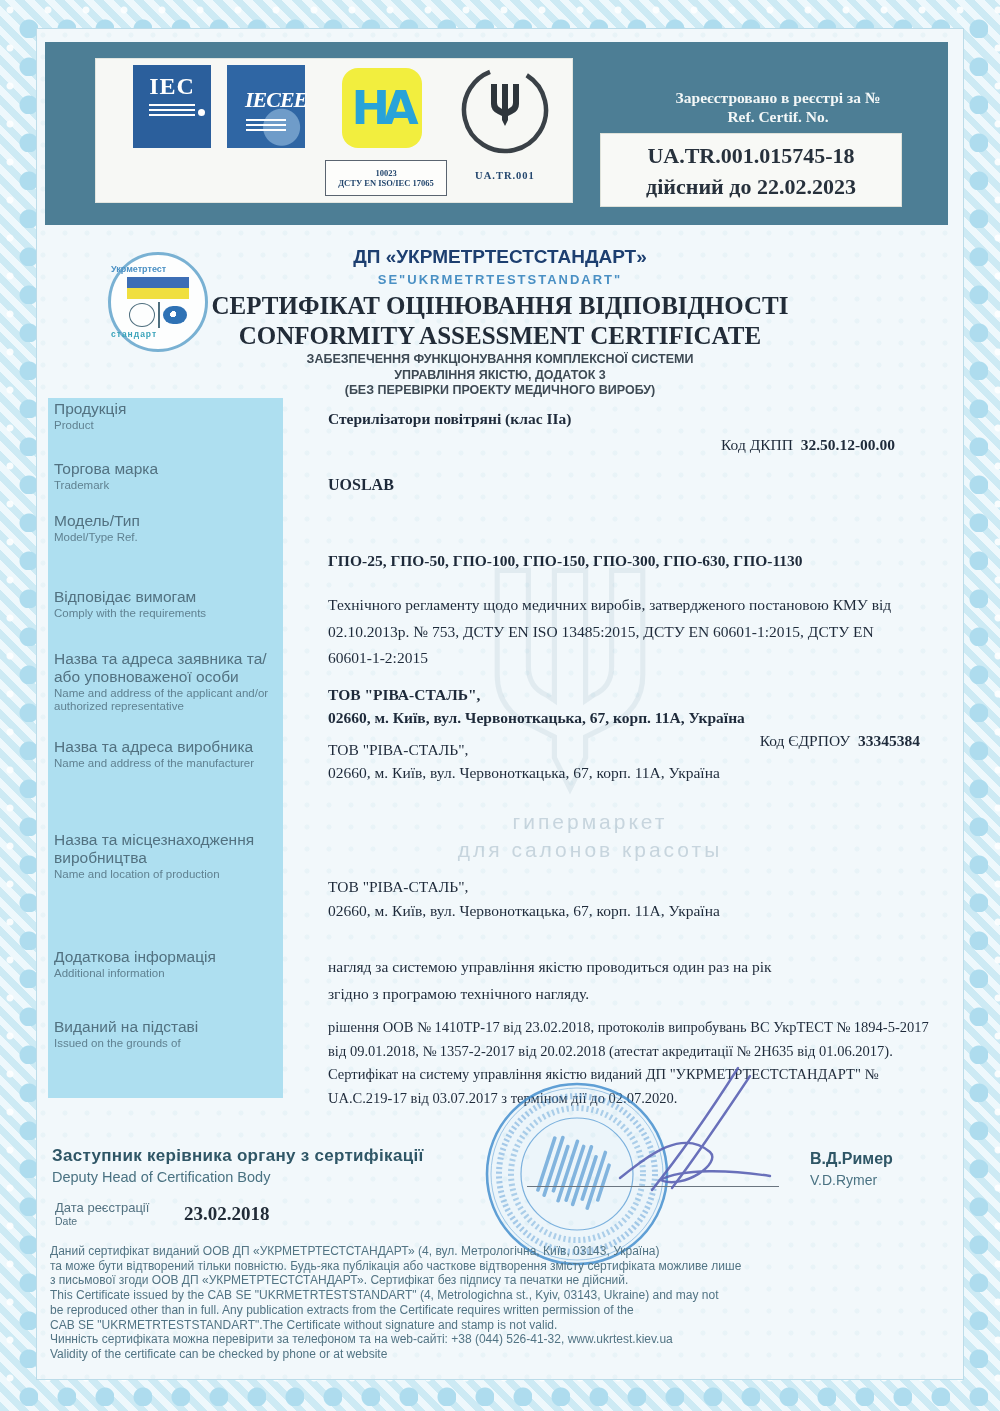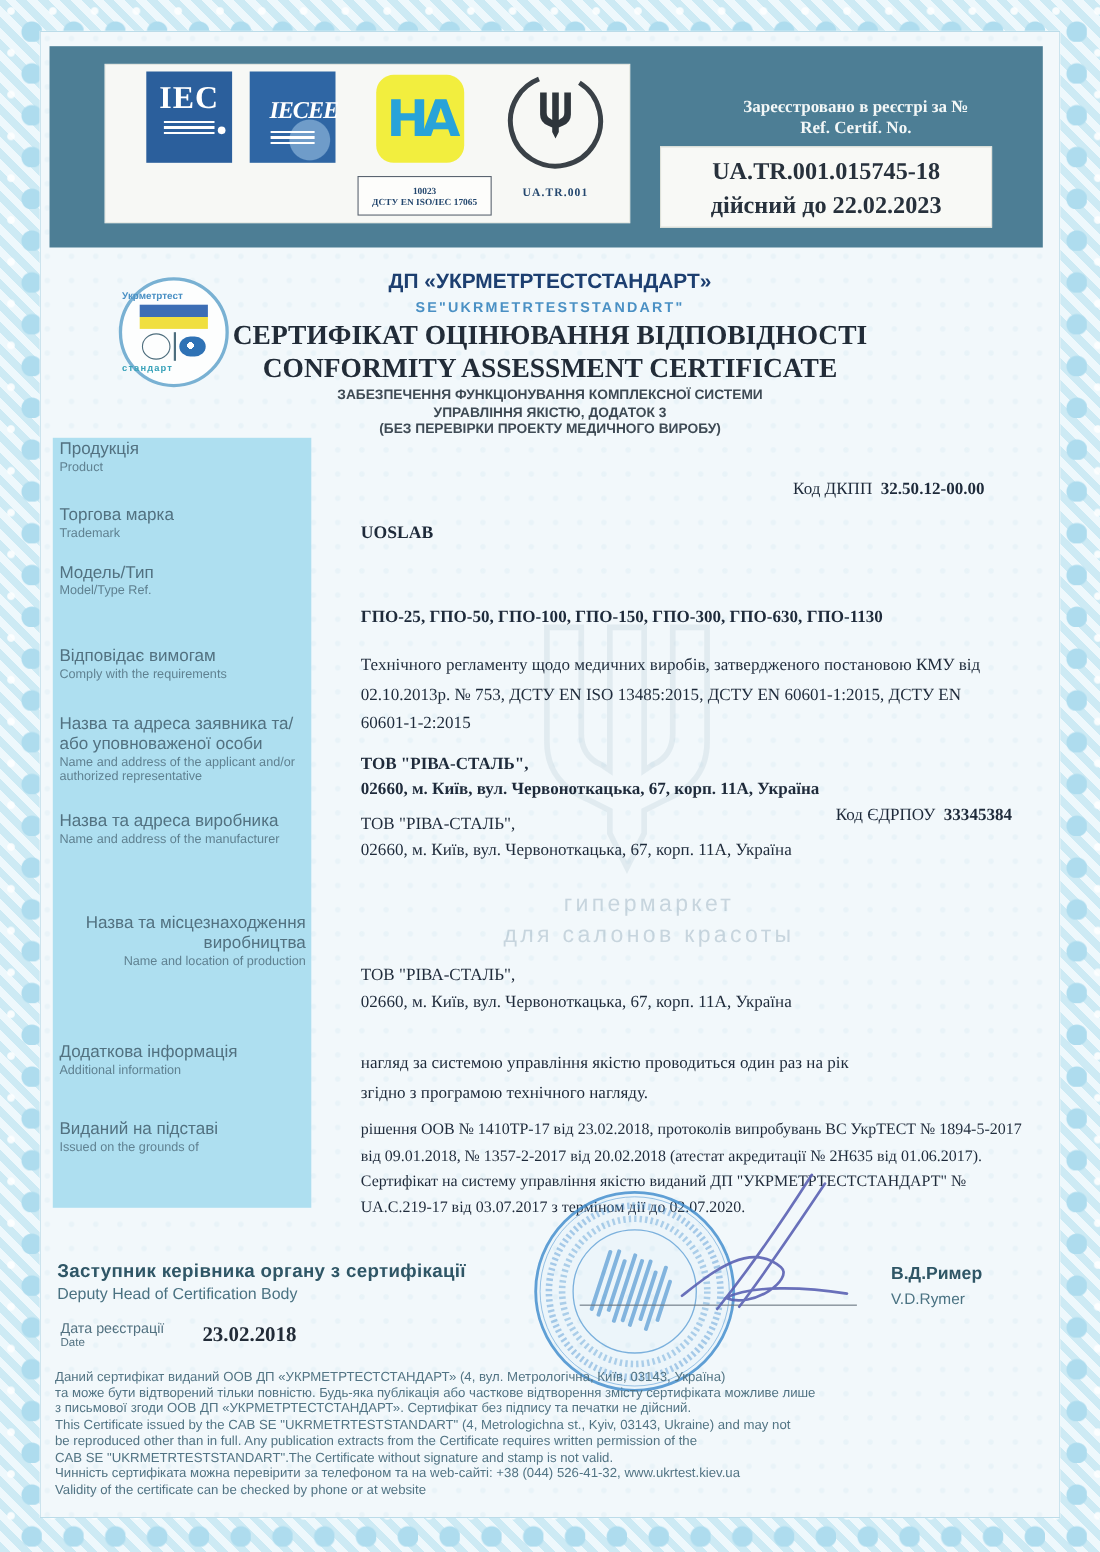--- a/index.html
+++ b/index.html
@@ -13,21 +13,21 @@
   .abs{position:absolute;}
   .inner{position:absolute;left:36px;top:28px;width:928px;height:1352px;
     background:
       radial-gradient(circle at 7px 7px, rgba(150,200,220,.10) 2px, rgba(255,255,255,0) 3px) 0 0/22px 22px,
       #f2f8fb;
     box-shadow:0 0 0 1px #bcdce9 inset;}
   
   .band{left:45px;top:42px;width:903px;height:183px;background:#4d7e95;}
   .logo-panel{left:95px;top:58px;width:478px;height:145px;background:#f7f8f5;box-shadow:0 0 0 1px #e3e6e0 inset;}
   .iec,.iecee{width:78px;height:83px;background:#2b5f9c;color:#fff;text-align:center;}
-  .iec span{display:block;font-family:"Liberation Serif",serif;font-weight:bold;font-size:29px;letter-spacing:1px;margin-top:8px;}
+  .iec span{display:block;font-family:"Liberation Serif",serif;font-weight:bold;font-size:24px;letter-spacing:1px;margin-top:8px;}
   .iec-lines{margin:4px auto 0;width:46px;height:12px;position:relative;
     background:repeating-linear-gradient(#fff 0 2px, rgba(255,255,255,0) 2px 5px);}
   .iec-lines .dot{position:absolute;right:-10px;bottom:0px;width:7px;height:7px;border-radius:50%;background:#fff;}
   .iecee{background:radial-gradient(circle at 70% 75%, #6f9cc9 0 18px, rgba(0,0,0,0) 19px),#2f66a4;}
   .iecee span{display:block;font-family:"Liberation Serif",serif;font-style:italic;font-weight:bold;font-size:22px;margin-top:22px;letter-spacing:-1px;margin-left:18px;}
   .iecee .iec-lines{width:40px;margin-top:6px;}
   .na{width:80px;height:80px;border-radius:16px;background:#f2ee3e;color:#28a3d9;text-align:center;line-height:80px;
     font-weight:bold;font-size:46px;letter-spacing:-7px;font-family:"DejaVu Sans",sans-serif;padding-right:1px;box-sizing:border-box;}
   .na-box{left:325px;top:160px;width:122px;height:36px;border:1px solid #5a6470;background:#fdfdfb;
     text-align:center;color:#24476e;font-weight:bold;font-size:8.5px;line-height:10px;padding-top:7px;box-sizing:border-box;font-family:"Liberation Serif",serif;}
@@ -160,33 +160,34 @@
     <div class="en">Model/Type Ref.</div>
   </div>
   <div class="lbl abs" style="top:650px;">
     <div class="uk">Назва та адреса заявника та/або уповноваженої особи</div>
     <div class="en">Name and address of the applicant and/or authorized representative</div>
   </div>
   <div class="lbl abs" style="top:738px;">
     <div class="uk">Назва та адреса виробника</div>
     <div class="en">Name and address of the manufacturer</div>
   </div>
-  <div class="lbl abs" style="top:831px;text-align:right;">
+  <div class="lbl abs" style="top:831px;">
     <div class="uk">Назва та місцезнаходження виробництва</div>
     <div class="en">Name and location of production</div>
   </div>
   <div class="lbl abs" style="top:948px;">
     <div class="uk">Додаткова інформація</div>
     <div class="en">Additional information</div>
   </div>
   <div class="lbl abs" style="top:1018px;">
     <div class="uk">Виданий на підставі</div>
     <div class="en">Issued on the grounds of</div>
   </div>
 
+  <div class="ct b abs" style="top:410px;">Стерилізатори повітряні (клас ІІа)</div>
   <div class="ct right abs" style="top:436px;width:567px;">
     <span>Код ДКПП</span>&nbsp;
     <span class="b">32.50.12-00.00</span>
   </div>
   <div class="ct b abs" style="top:476px;font-size:16px;">UOSLAB</div>
   <div class="ct b abs" style="top:552px;">ГПО-25, ГПО-50, ГПО-100, ГПО-150, ГПО-300, ГПО-630, ГПО-1130</div>
   <div class="ct abs" style="top:592px;width:590px;line-height:26.5px;">Технічного регламенту щодо медичних виробів, затвердженого постановою КМУ від 02.10.2013р. № 753, ДСТУ EN ISO 13485:2015, ДСТУ EN 60601-1:2015, ДСТУ EN 60601-1-2:2015</div>
 
   <div class="ct b abs" style="top:686px;">ТОВ "РІВА-СТАЛЬ",</div>
   <div class="ct b abs" style="top:709px;">02660, м. Київ, вул. Червоноткацька, 67, корп. 11А, Україна</div>

